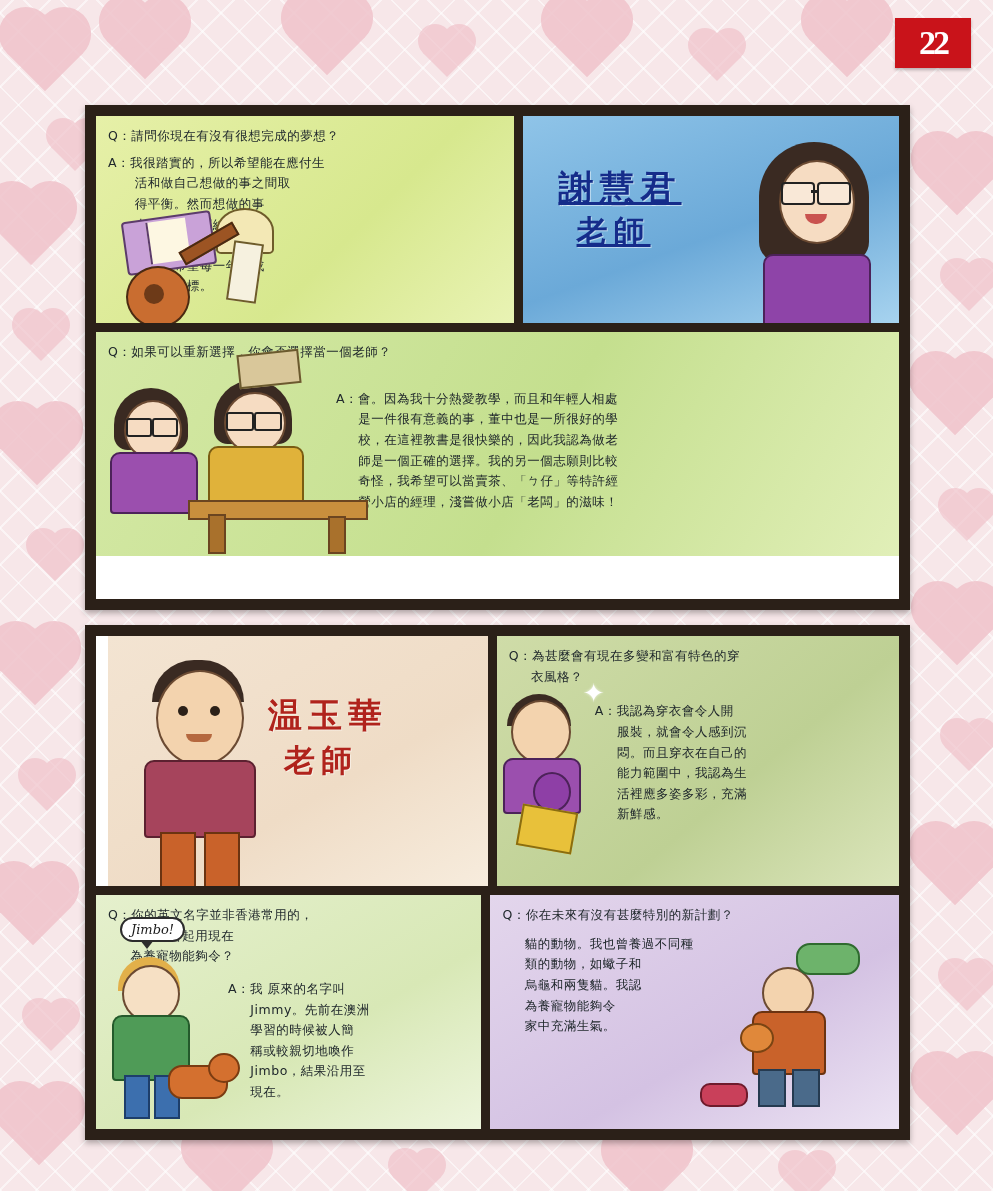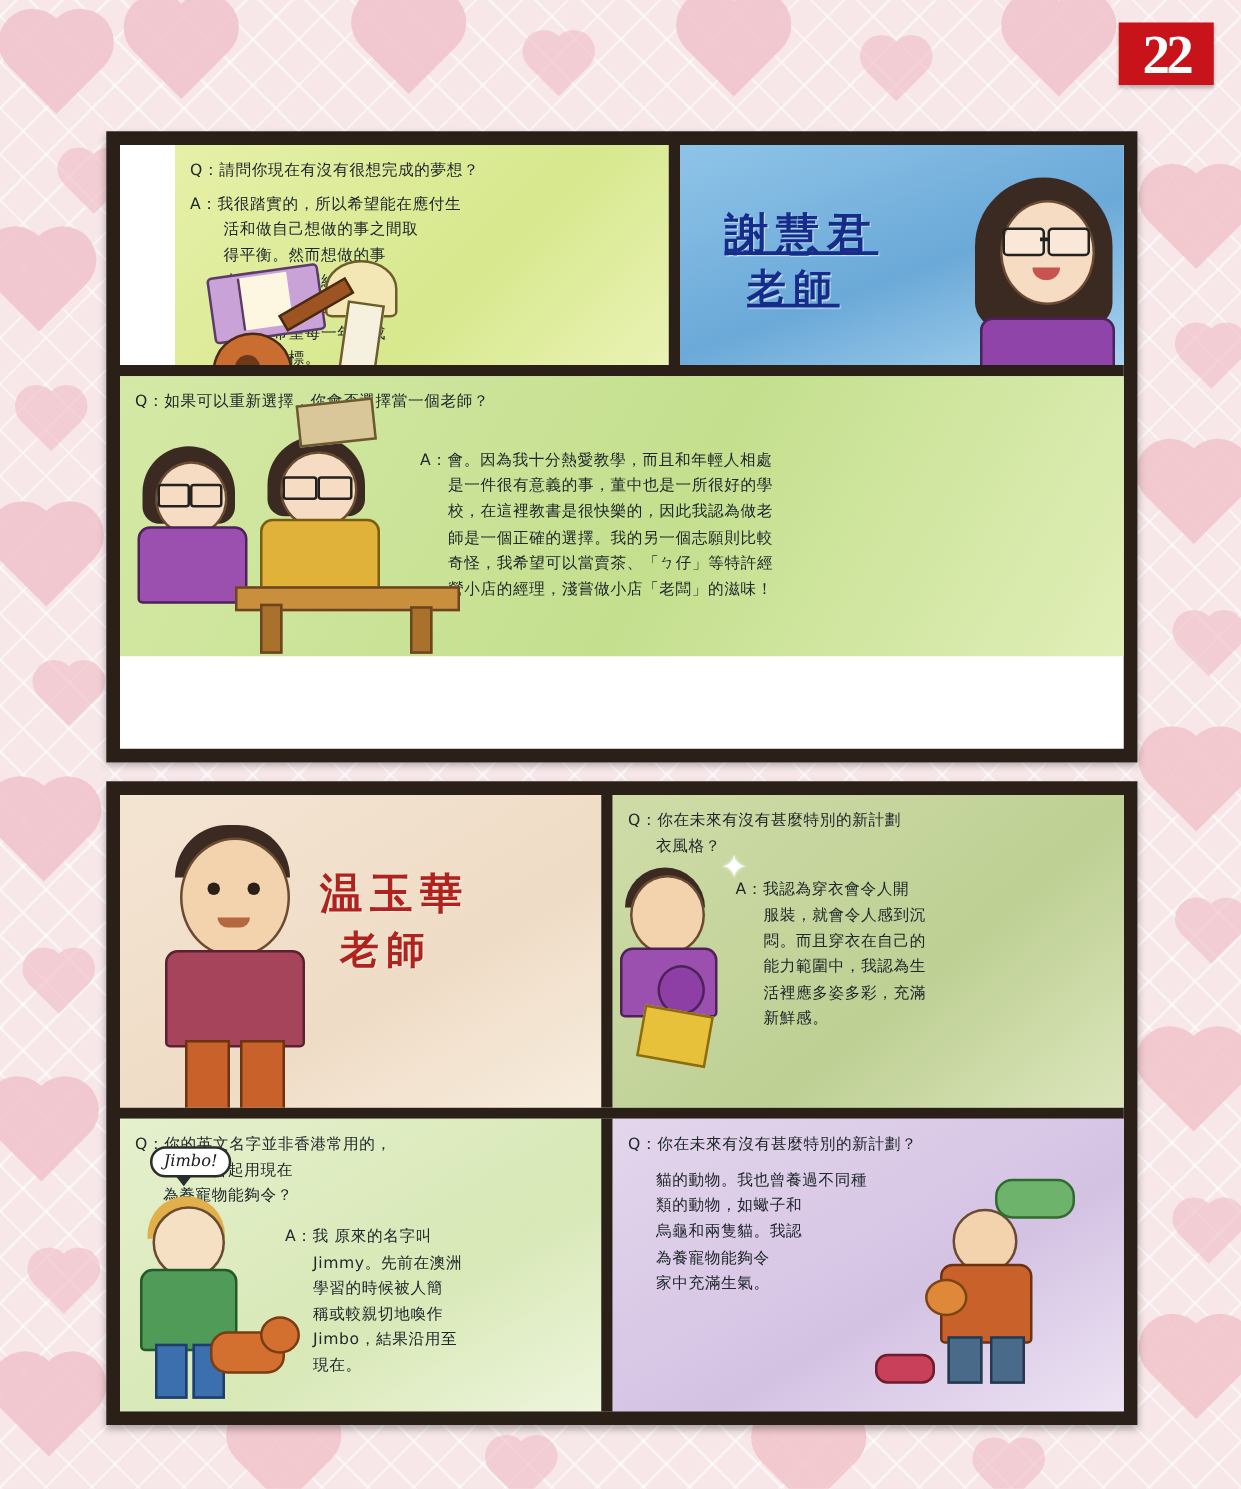--- a/index.html
+++ b/index.html
@@ -32,21 +32,21 @@
   .heart.sm{width:34px;height:34px;opacity:.7;}
   .heart.sm:before{width:34px;height:34px;top:-17px;left:0;}
   .heart.sm:after{width:34px;height:34px;top:0;left:17px;}
 
   
   .page-number{
     position:absolute;top:18px;right:22px;
     width:76px;height:50px;
     background:#c9131a;
     display:flex;align-items:center;justify-content:center;
-    color:#fff;font-size:44px;font-weight:bold;
+    color:#fff;font-size:34px;font-weight:bold;
     font-family:"Liberation Serif",serif;
     letter-spacing:-3px;
     box-shadow:0 2px 3px rgba(0,0,0,.25);
   }
 
   
   .panel{
     position:absolute;
     border:11px solid #2b2018;
     box-sizing:border-box;
@@ -61,21 +61,21 @@
   .cell{
     position:relative;box-sizing:border-box;
     padding:10px 12px;
     overflow:hidden;
   }
 
   
   .tx-lime{background:linear-gradient(135deg,#e6f0a8,#d7e88e 60%,#e9f3b4);}
   .tx-blue{background:linear-gradient(160deg,#8fc4e8,#6ba9d8 55%,#a7d3ef);}
   .tx-green{background:linear-gradient(120deg,#d5e9a6,#c4df8e 55%,#e1efb8);}
-  .tx-cream{background:linear-gradient(150deg,#f3e4d2,#efdcc6 60%,#f7ecdd);}
+  .tx-cream{background:linear-gradient(150deg,#f3e4d2,#efdcc6 60%,#f7ecdd);margin-left:12px;}
   .tx-sage{background:linear-gradient(140deg,#cfdca8,#bed094 60%,#dbe5bb);}
   .tx-ltgreen{background:linear-gradient(150deg,#e5f0cd,#d8e8b6 60%,#edf5dc);}
   .tx-violet{background:linear-gradient(150deg,#e3d6ec,#d4c2e3 60%,#ece3f3);}
 
   .qa{
     font-family:"DejaVu Sans",sans-serif;
     font-size:12.5px;
     line-height:1.65;
     color:#20282c;
     letter-spacing:.5px;
@@ -164,21 +164,21 @@
   <div class="heart big" style="left:620px;top:1142px;"></div>
   <div class="heart sm" style="left:790px;top:1162px;"></div>
 </div>
 
 <div class="page-number">
   <span>22</span>
 </div>
 
 <div class="panel" id="panel-one">
 
-  <div class="row" style="height:176px;padding-left:44px;">
+  <div class="row" style="height:207px;">
     <div class="cell tx-lime" style="width:52%;">
       <div class="qa">
         <span class="line">Q：請問你現在有沒有很想完成的夢想？</span>
       </div>
       <div class="qa" style="margin-top:6px;">
         <span class="line">A：我很踏實的，所以希望能在應付生</span>
         <span class="line">      活和做自己想做的事之間取</span>
         <span class="line">      得平衡。然而想做的事</span>
         <span class="line">      太多了，如彈結他，籌</span>
         <span class="line">      備英語話劇，教育和結</span>
@@ -258,21 +258,21 @@
       <div class="fig head" style="left:70px;top:70px;width:10px;height:10px;background:#2b2018;"></div>
       <div class="fig head" style="left:102px;top:70px;width:10px;height:10px;background:#2b2018;"></div>
       <div class="fig" style="left:78px;top:98px;width:26px;height:8px;background:#b5683f;border-radius:0 0 13px 13px;"></div>
       <div class="fig body" style="left:36px;top:124px;width:108px;height:74px;background:#a6445c;border:2px solid #5c2130;"></div>
       <div class="fig" style="left:52px;top:196px;width:32px;height:52px;background:#c9622a;border:2px solid #6b3311;"></div>
       <div class="fig" style="left:96px;top:196px;width:32px;height:52px;background:#c9622a;border:2px solid #6b3311;"></div>
     </div>
 
     <div class="cell tx-sage" style="width:52%;border-left:9px solid #2b2018;">
       <div class="qa">
-        <span class="line">Q：你在未來有沒有甚麼特別的新計劃</span>
+        <span class="line">Q：為甚麼會有現在多變和富有特色的穿</span>
         <span class="line">     衣風格？</span>
       </div>
       <div class="qa" style="margin-top:14px;margin-left:86px;">
         <span class="line">A：我認為穿衣會令人開</span>
         <span class="line">     服裝，就會令人感到沉</span>
         <span class="line">     悶。而且穿衣在自己的</span>
         <span class="line">     能力範圍中，我認為生</span>
         <span class="line">     活裡應多姿多彩，充滿</span>
         <span class="line">     新鮮感。</span>
       </div>

